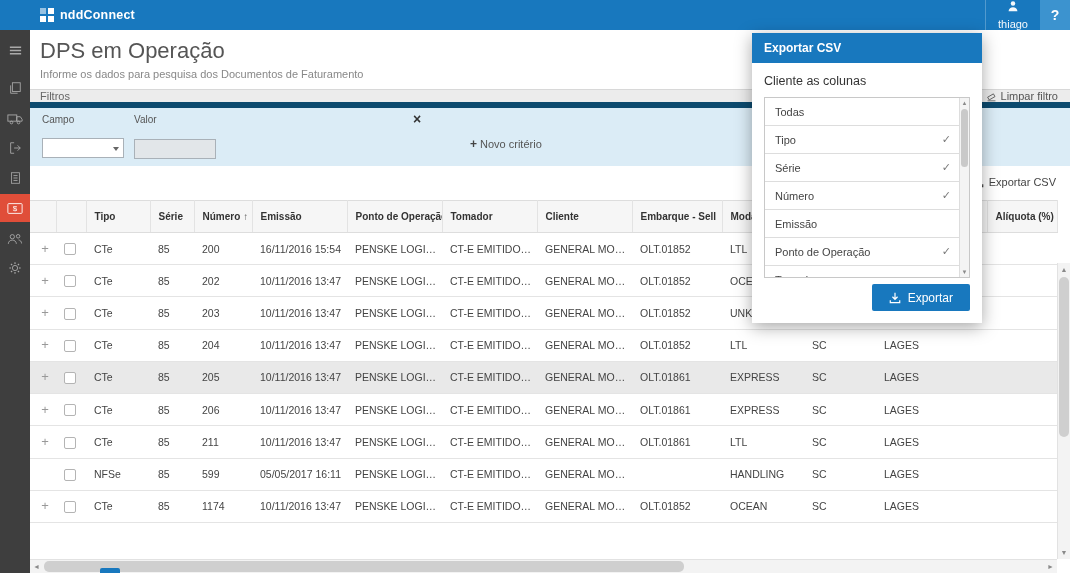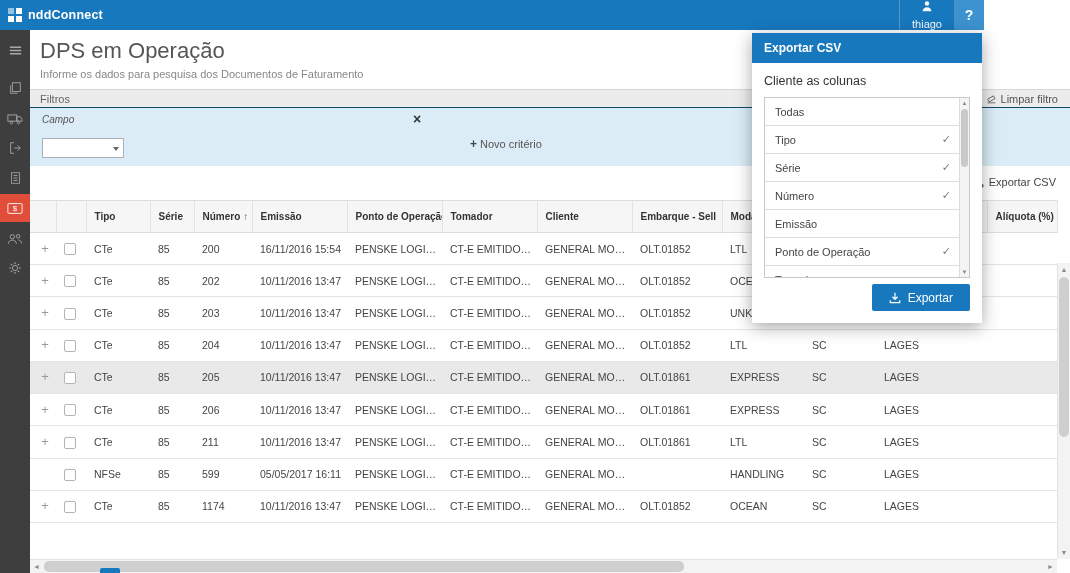--- a/index.html
+++ b/index.html
@@ -2,21 +2,21 @@
 <html><head>
 <meta charset="utf-8">
 <title>nddConnect</title>
 <style>
   * { box-sizing: border-box; }
   html,body { margin:0; padding:0; background:#e9e9e9; }
   body { font-family:"Liberation Sans","DejaVu Sans",sans-serif; }
   .app { position:relative; width:1070px; height:573px; overflow:hidden; background:#fff; }
 
   
-  .topbar { position:absolute; top:0; left:0; width:984px; height:30px; background:#1878be; color:#fff; display:flex; align-items:center; z-index:40; }
+  .topbar { position:absolute; top:0; left:0; width:1070px; height:30px; background:#1878be; color:#fff; display:flex; align-items:center; z-index:40;padding-left:32px; }
   .logo { display:flex; align-items:center; gap:6px; padding-left:8px; }
   .logo-mark { display:grid; grid-template-columns:6px 6px; grid-gap:2px; }
   .logo-mark i { width:6px; height:6px; background:#fff; display:block; }
   .logo-mark i:nth-child(1){ background:rgba(255,255,255,.55); }
   .logo-text { font-size:12.5px; font-weight:bold; letter-spacing:.2px; }
   .topbar-right { margin-left:auto; display:flex; align-items:stretch; height:100%; }
   .user-menu { display:flex; align-items:center; gap:6px; padding:0 12px; font-size:11px; color:rgba(255,255,255,.95); border-left:1px solid rgba(255,255,255,.25); cursor:pointer;flex-direction:column; }
   .caret-down { width:0; height:0; border-left:4px solid transparent; border-right:4px solid transparent; border-top:4px solid rgba(255,255,255,.9); margin-left:2px; }
   .help-btn { width:30px; height:30px; background:#3c93cf; display:flex; align-items:center; justify-content:center; font-weight:bold; font-size:14px; cursor:pointer; }
 
@@ -25,26 +25,26 @@
   .sb-item { width:30px; height:28px; margin-bottom:2px; display:flex; align-items:center; justify-content:center; color:#a9a9a9; cursor:pointer; }
   .sb-item:first-child { margin-bottom:10px; }
   .sb-item.active { background:#e04e39; color:#fff; }
   .sb-item span { display:flex; }
 
   
   .content { position:absolute; left:30px; top:30px; width:1040px; height:543px; background:#fff; overflow:hidden; }
   .page-head h1 { margin:8px 0 0 10px; font-size:22px; font-weight:400; color:#555; }
   .page-head p  { margin:4px 0 9px 10px; font-size:11px; color:#888; }
 
-  .filters-bar { height:19px; background:#ececec; border-top:1px solid #d8d8d8; border-bottom:1px solid #0c4a6e; display:flex; align-items:center; padding:0 12px 0 10px; font-size:11px; color:#666; }
+  .filters-bar { height:19px; background:#ececec; border-top:1px solid #d8d8d8; border-bottom:6px solid #0c4a6e; display:flex; align-items:center; padding:0 12px 0 10px; font-size:11px; color:#666; }
   .clear-filter { margin-left:auto; display:flex; align-items:center; gap:4px; color:#555; cursor:pointer; }
 
   .filters-panel { height:58px; background:#dbecf6; position:relative; padding:6px 0 0 12px; }
   .criteria { display:flex; gap:10px; }
-  .field label { display:block; font-size:10px; color:#555; margin-bottom:13px;font-style:italic; }
+  .field label { display:block; font-size:10px; color:#555; margin-bottom:13px; }
   .select, .text-input { width:82px; height:20px; border:1px solid #a9b1b8; background:#fff; font-size:10px; color:#444; position:relative; padding:0 16px 0 5px; line-height:18px; }
   .select .sel-caret { position:absolute; right:4px; top:8px; width:0; height:0; border-left:3.5px solid transparent; border-right:3.5px solid transparent; border-top:4px solid #666; }
   .select.disabled, .text-input:disabled { background:#e2e6e9; color:#888; }
   .text-input { padding:0 5px; }
   .crit-close { position:absolute; left:383px; top:5px; font-size:14px; font-weight:bold; color:#333; line-height:12px; cursor:pointer; }
   .new-crit { position:absolute; left:440px; top:29px; font-size:11px; color:#555; cursor:pointer; display:flex; align-items:center; gap:3px; }
   .new-crit .plus { font-weight:bold; font-size:12px; color:#444; }
 
   .table-tools { height:34px; position:relative; background:#fff; }
   .export-link { position:absolute; right:14px; top:10px; display:flex; align-items:center; gap:5px; font-size:11px; color:#444; cursor:pointer; }
@@ -209,20 +209,24 @@
     </div>
 
     <div class="filters-panel">
       <div class="criteria">
         <div class="field">
           <label>Campo</label>
           <div class="select">
             <span></span>
             <span class="sel-caret"></span>
           </div>
+        </div>
+        <div class="field">
+          <label>Valor</label>
+          <input class="text-input" type="text" disabled="" value="" style="">
         </div>
       </div>
       <span class="crit-close">×</span>
       <div class="new-crit">
         <span class="plus">+</span>
         <span>Novo critério</span>
       </div>
     </div>
 
     <div class="table-tools">

